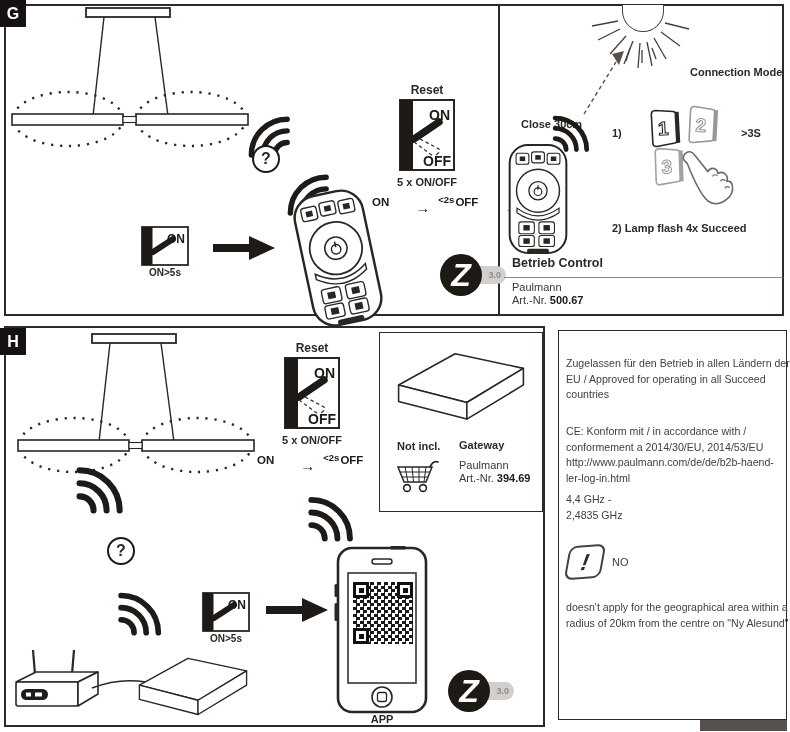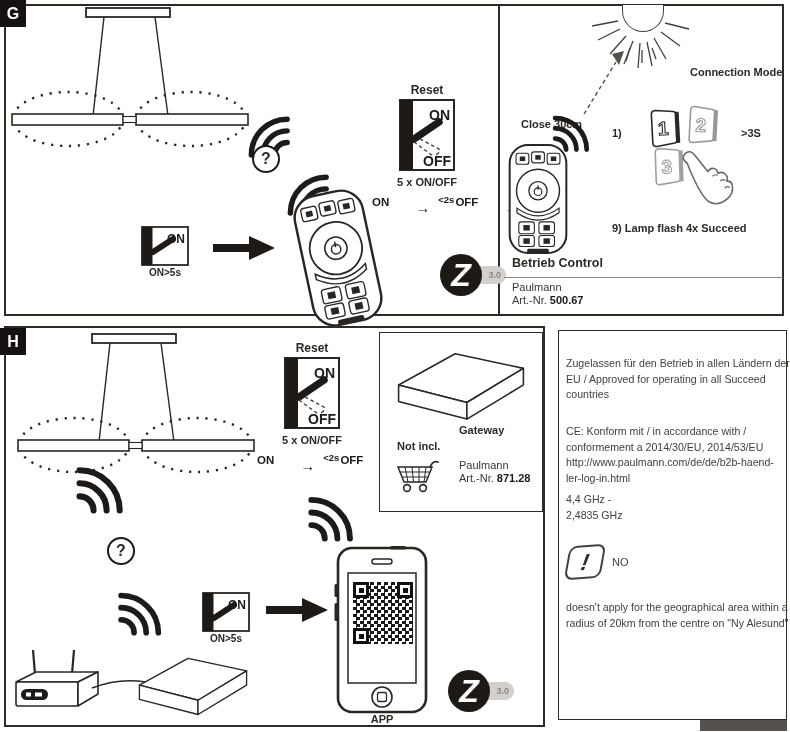--- a/index.html
+++ b/index.html
@@ -228,21 +228,21 @@
   </svg>
 
   <svg class="abs" style="left:678px;top:146px" width="60" height="72" viewBox="0 0 60 72">
     <g transform="rotate(-18 30 36)">
       <path d="M16,12 Q11,5 17,2 Q23,-1 26,7 L33,26 Q36,23 40,25 Q43,27 42,31 Q47,30 49,34 Q51,38 48,41 Q53,42 52,47 Q51,55 43,58 Q31,63 24,54 Q18,44 16,12 Z" fill="#fff" stroke="#6e6a66" stroke-width="1.6" stroke-linejoin="round"></path>
       <path d="M36,32 q3,-2 5,1 M42,39 q3,-2 5,1 M44,47 q3,-2 5,1" fill="none" stroke="#6e6a66" stroke-width="1.2"></path>
     </g>
   </svg>
 
   <div class="lbl" style="left:741px;top:127px;">&gt;3S</div>
-  <div class="lbl" style="left:612px;top:222px;">9) Lamp flash 4x Succeed</div>
+  <div class="lbl" style="left:612px;top:222px;">2) Lamp flash 4x Succeed</div>
 
   <div class="sep" style="left:504px;top:277px;width:279px;"></div>
   <div class="lbl" style="left:512px;top:256px;font-size:12.5px;">Betrieb Control</div>
   <div class="abs" style="left:512px;top:281px;font-size:11px;color:#3c3833;">Paulmann</div>
   <div class="art" style="left:512px;top:294px;">
     <span>Art.-Nr.</span><b>500.67</b>
   </div>
 
   <div class="box" style="left:4px;top:326px;width:541px;height:401px;"></div>
   <div class="panel-tag" style="top:328px;">H</div>
@@ -286,24 +286,24 @@
         <line x1="20" y1="9" x2="21.5" y2="24"></line>
       <line x1="27" y1="9" x2="27" y2="24"></line>
         <line x1="34" y1="9" x2="32" y2="24"></line>
       <line x1="8" y1="14" x2="37.5" y2="14"></line>
         <line x1="10" y1="19" x2="35.5" y2="19"></line>
     </g>
     <path d="M38,9 Q41,2 46,4" fill="none" stroke="#2a2623" stroke-width="1.8" stroke-linecap="round"></path>
     <circle cx="15" cy="30" r="3.4" fill="#fff" stroke="#2a2623" stroke-width="1.6"></circle>
     <circle cx="31" cy="30" r="3.4" fill="#fff" stroke="#2a2623" stroke-width="1.6"></circle>
   </svg>
-  <div class="lbl" style="left:459px;top:424px;">Gateway</div>
+  <div class="lbl" style="left:459px;top:439px;">Gateway</div>
   <div class="abs" style="left:459px;top:459px;font-size:11px;color:#3c3833;">Paulmann</div>
   <div class="art" style="left:459px;top:472px;">
-    <span>Art.-Nr.</span><b>871.28</b>
+    <span>Art.-Nr.</span><b>394.69</b>
   </div>
 
   <svg class="abs" style="left:302px;top:490px" width="60" height="54" viewBox="0 0 60 60">
     <use href="#sym-wifi" xlink:href="#sym-wifi"></use>
   </svg>
   <svg class="abs" style="left:110px;top:586px" width="62" height="52" viewBox="0 0 60 60">
     <use href="#sym-wifi" xlink:href="#sym-wifi"></use>
   </svg>
 
   <svg class="abs" style="left:202px;top:592px" width="48" height="40" viewBox="0 0 48 40">

